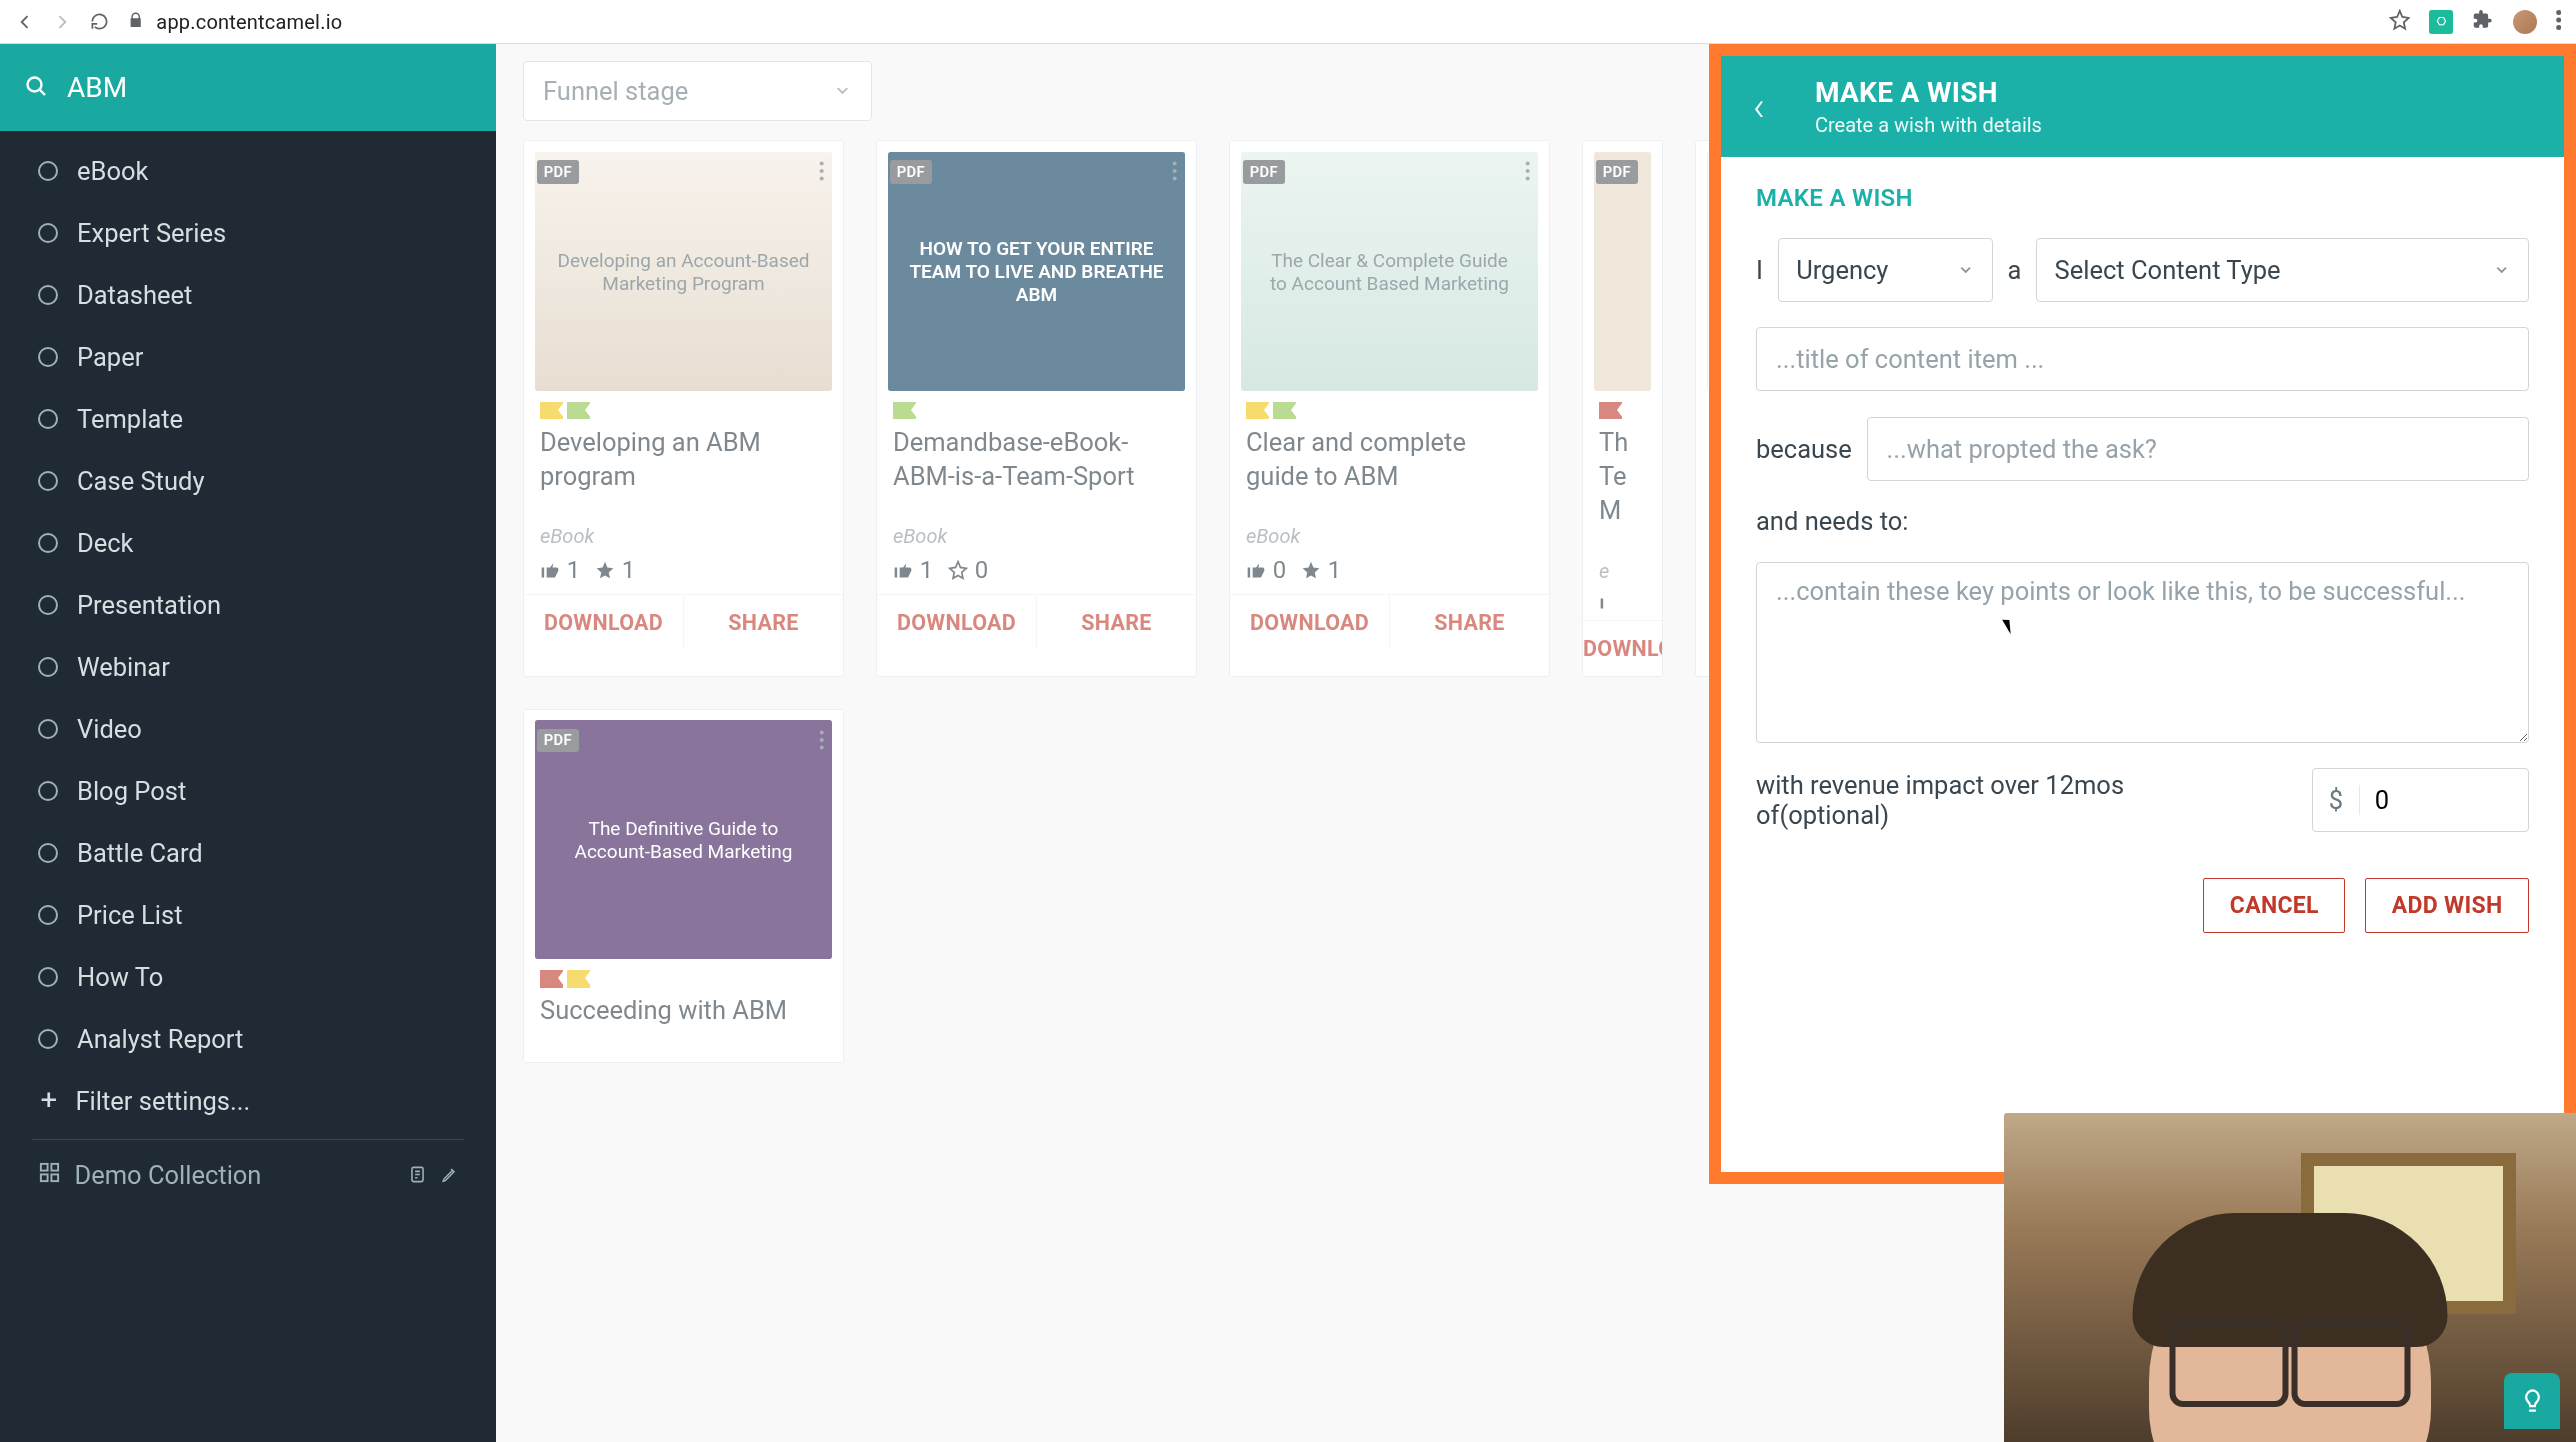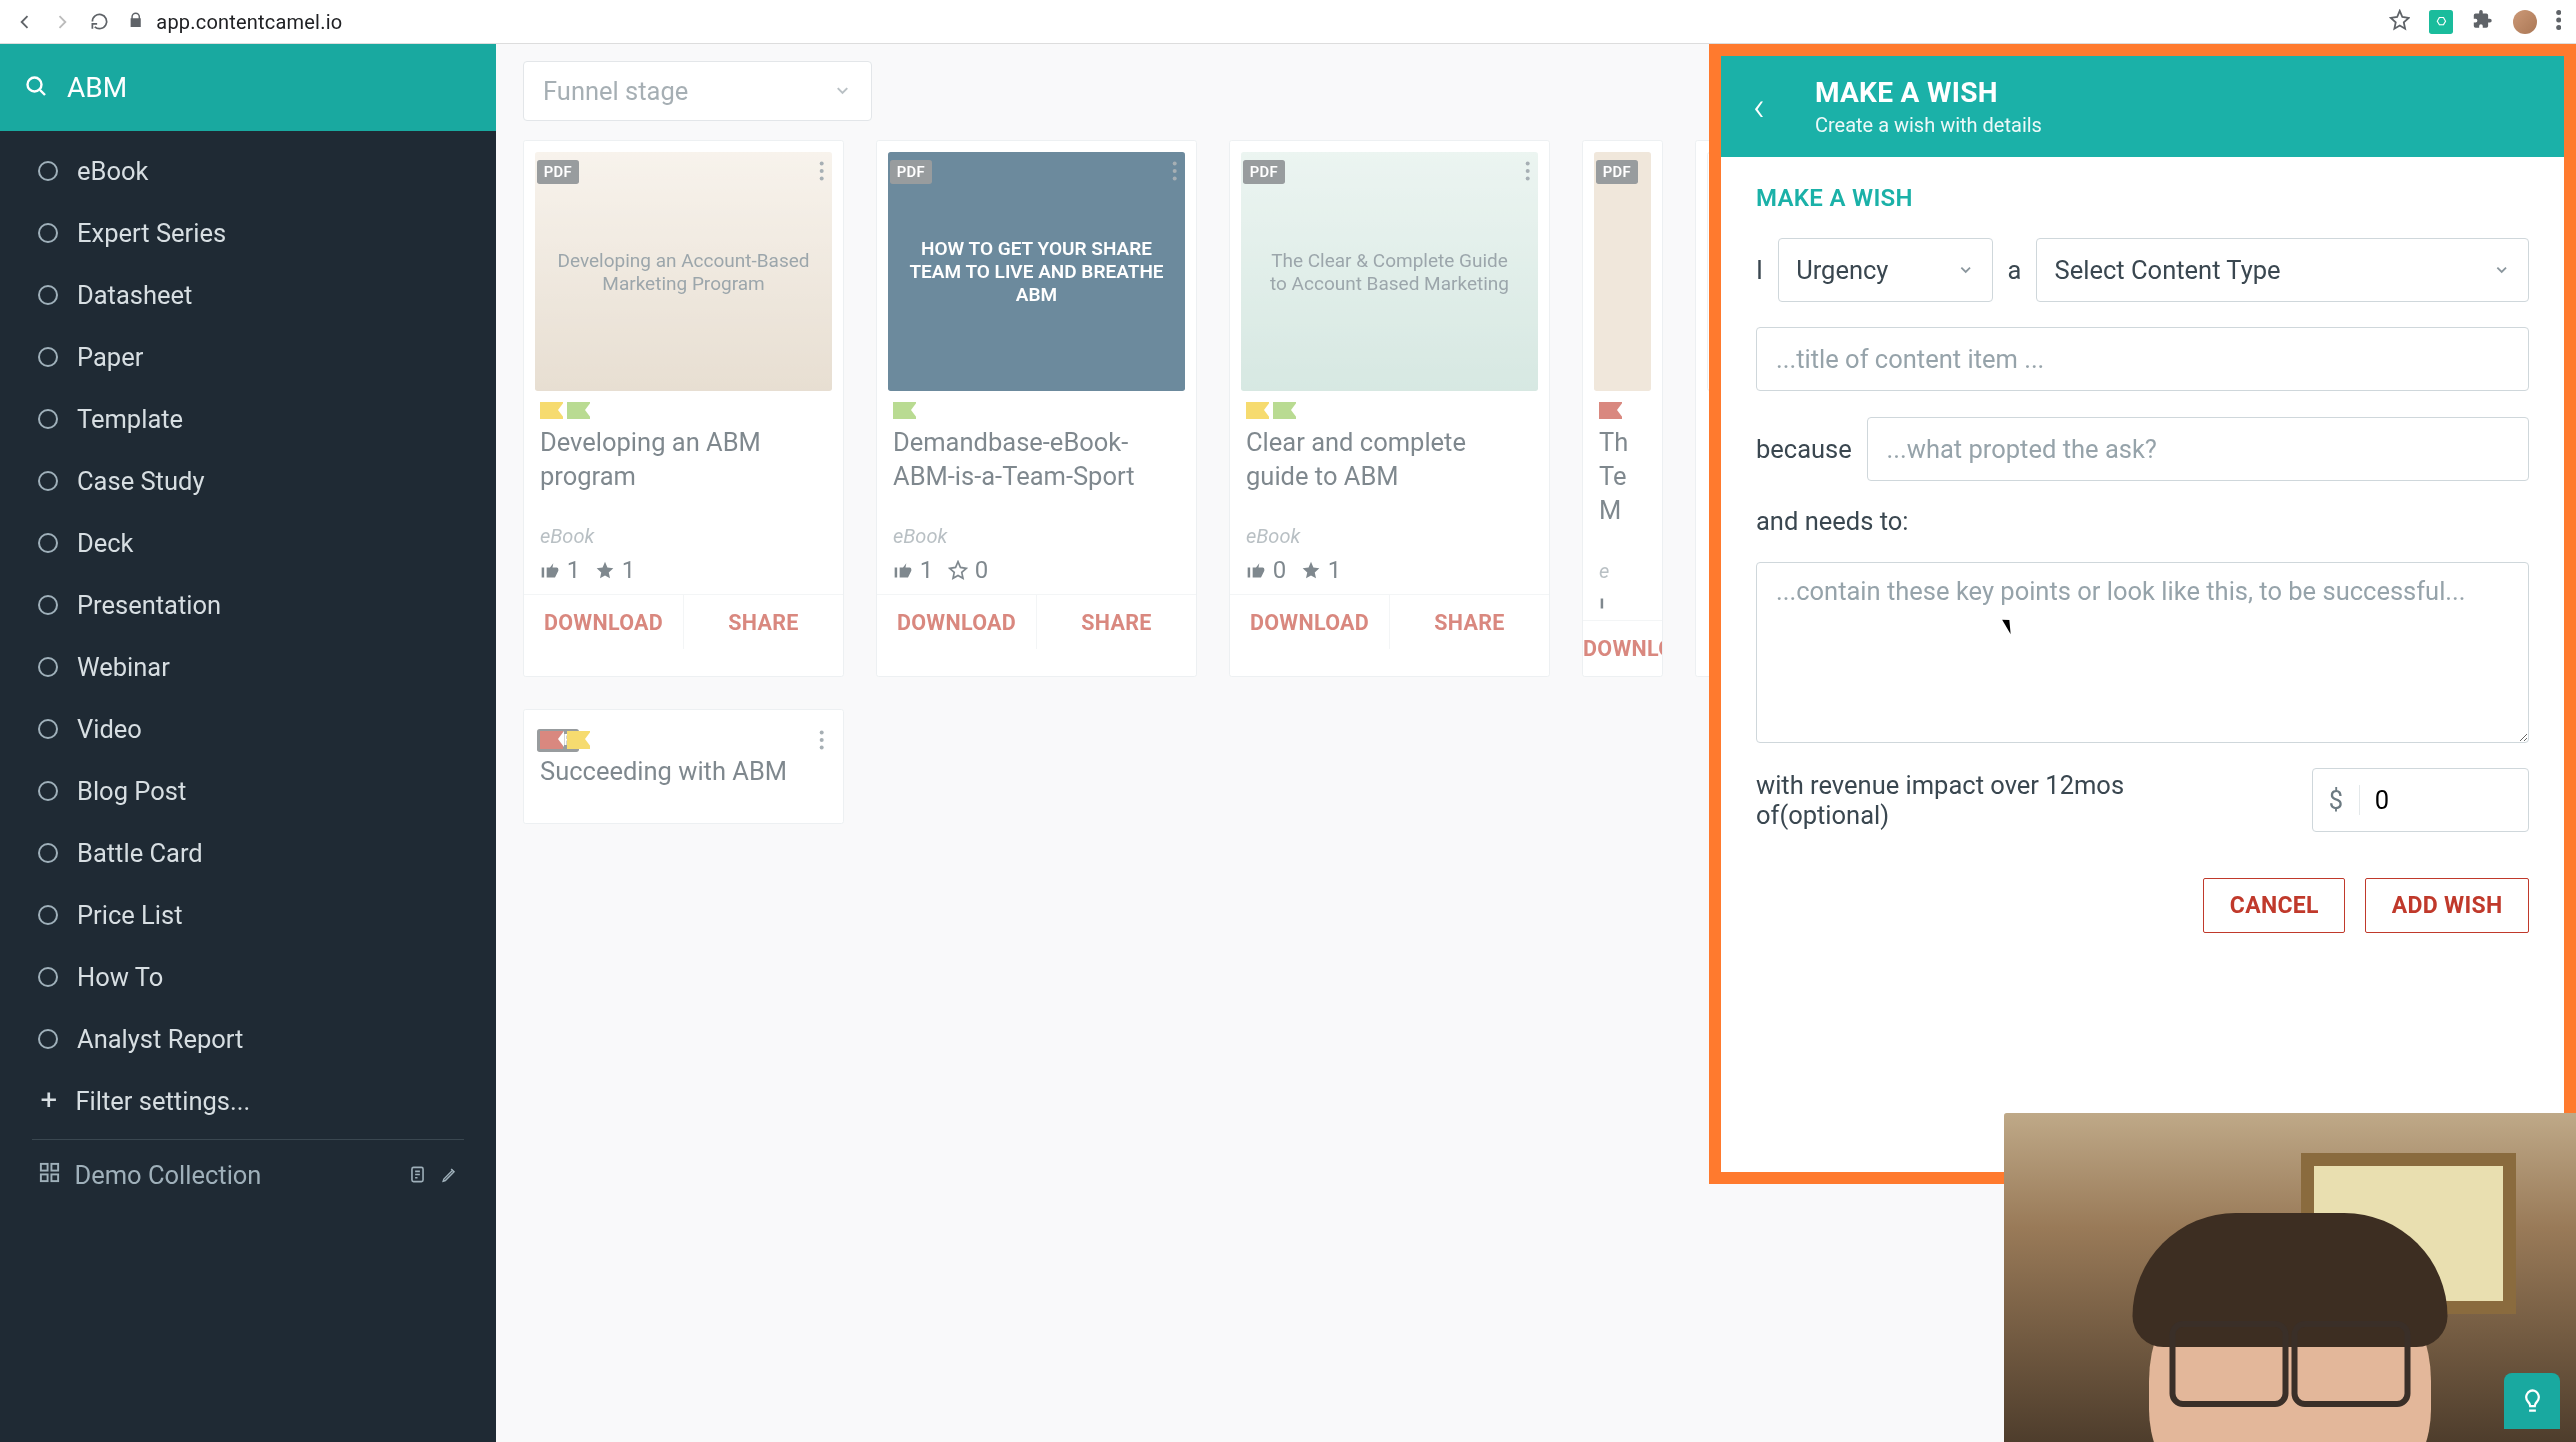--- a/index.html
+++ b/index.html
@@ -305,21 +305,21 @@
 
       <div class="card">
         <div class="thumb-wrap">
           <div class="badge">PDF</div>
           <div class="kebab"><svg width="5.4" height="20" viewBox="0 0 4 16" fill="currentColor">
                 <circle cx="2" cy="2" r="1.6"></circle>
                 <circle cx="2" cy="8" r="1.6"></circle>
                 <circle cx="2" cy="14" r="1.6"></circle>
               </svg></div>
           <div class="thumb" style="background:#0b3d5c;color:#fff;">
-              <span style="padding:0 20px;text-align:center;font-weight:600">HOW TO GET YOUR SHARE TEAM TO LIVE AND BREATHE ABM</span>
+              <span style="padding:0 20px;text-align:center;font-weight:600">HOW TO GET YOUR ENTIRE TEAM TO LIVE AND BREATHE ABM</span>
             </div>
         </div>
         <div class="flags">
             <span class="flag green"></span>
           </div>
         <div class="card-title">Demandbase-eBook-ABM-is-a-Team-Sport</div>
         <div class="card-type">eBook</div>
         <div class="stats">
           <span class="ic">
               <svg width="20" height="20" viewBox="0 0 24 24" fill="#2b3a44">
@@ -439,20 +439,23 @@
       </div>
 
       <div class="card">
         <div class="thumb-wrap">
           <div class="badge">PDF</div>
           <div class="kebab"><svg width="5.4" height="20" viewBox="0 0 4 16" fill="currentColor">
                 <circle cx="2" cy="2" r="1.6"></circle>
                 <circle cx="2" cy="8" r="1.6"></circle>
                 <circle cx="2" cy="14" r="1.6"></circle>
               </svg></div>
+          <div class="thumb" style="background:#3b1859;color:#fff;">
+              <span style="padding:0 20px;text-align:center">The Definitive Guide to Account-Based Marketing</span>
+            </div>
         </div>
         <div class="flags">
             <span class="flag red"></span>
             <span class="flag yellow"></span>
           </div>
         <div class="card-title">Succeeding with ABM</div>
       </div>
     </div>
 
     <div class="dim"></div>

